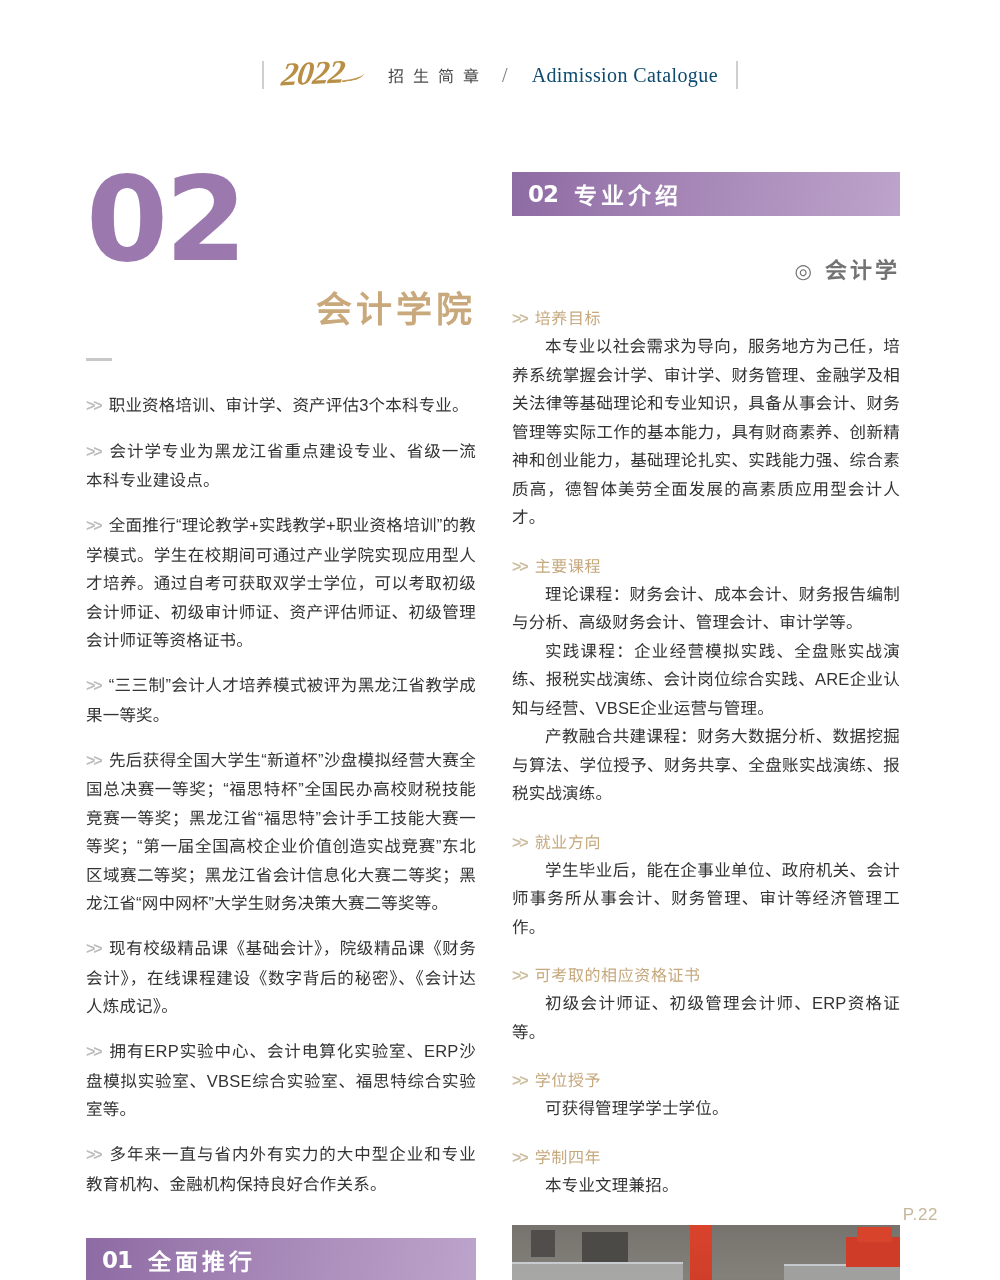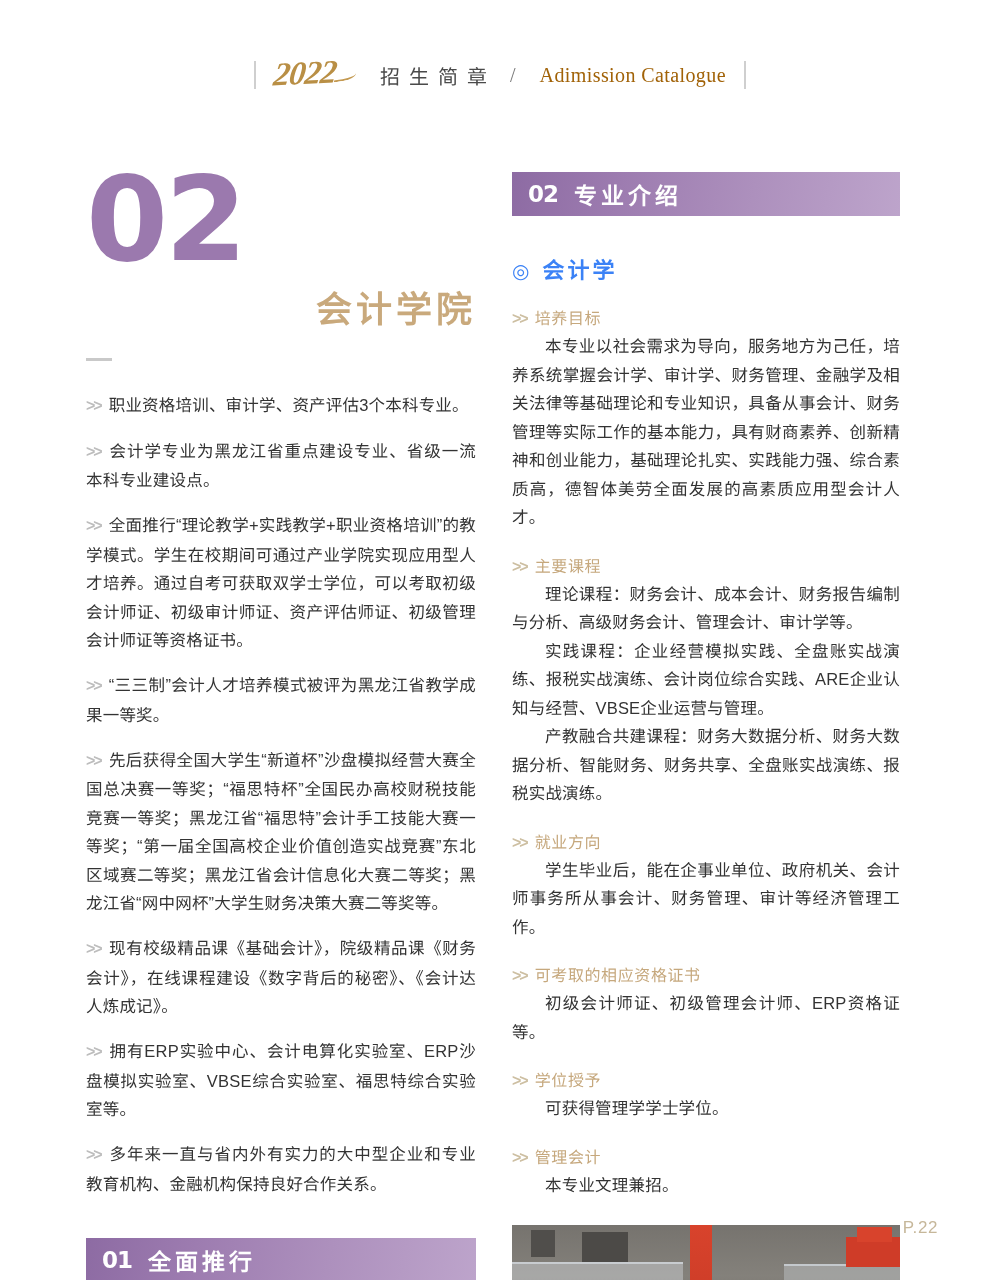--- a/index.html
+++ b/index.html
@@ -53,29 +53,29 @@
     right: -20px;
     bottom: 7px;
     width: 22px;
     height: 8px;
     border-bottom: 2px solid #c49a52;
     border-radius: 0 0 60% 10%;
     transform: rotate(-6deg);
   }
   .hdr-cn {
     font-family: "Liberation Serif", "DejaVu Serif", serif;
-    font-size: 20px;
+    font-size: 16px;
     letter-spacing: 9px;
     color: #4a4a4a;
     margin-left: 26px;
   }
   .hdr-en {
     font-family: "Liberation Serif", "DejaVu Serif", serif;
     font-size: 20px;
-    color: #a16207;
+    color: #0c4a6e;
     letter-spacing: 0.4px;
   }
   .hdr-slash {
     font-family: "Liberation Serif", "DejaVu Serif", serif;
     font-size: 20px;
     color: #777;
     margin: 0 6px 0 -4px;
   }
 
   
@@ -159,25 +159,25 @@
     font-weight: bold;
     font-size: 23px;
     letter-spacing: 4px;
     color: #ffffff;
     margin-left: 16px;
   }
   .banner-wrap-left { margin-top: 40px; }
 
   
   .subject-head {
-    text-align: left;
+    text-align: right;
     font-family: "Liberation Serif", "DejaVu Serif", serif;
     font-weight: bold;
     font-size: 22px;
-    color: #3b82f6;
+    color: #737373;
     letter-spacing: 3px;
     margin-top: 36px;
   }
   .subject-head .ring { margin-right: 10px; font-size: 20px; }
 
   .sec {
     margin-top: 21px;
   }
   .sec-label {
     font-size: 16px;
@@ -262,21 +262,21 @@
   .ph-smallred {
     position: absolute; left: 13%; top: 52%; width: 3%; height: 5%;
     background: #c9412c;
   }
   .crowd { position: absolute; left: 0; top: 0; width: 100%; height: 100%; }
 
   
   .page-no {
     position: absolute;
     right: 62px;
-    bottom: 42px;
+    bottom: 55px;
     font-family: "Liberation Sans", sans-serif;
     font-size: 17px;
     letter-spacing: 0.6px;
     color: #c6b79a;
   }
 </style>
 </head>
 <body>
 
 <div class="page-header">
@@ -325,40 +325,40 @@
 
   <div class="sec">
     <div class="sec-label"><span class="chev">&gt;&gt;</span><span>培养目标</span></div>
     <div class="sec-body">本专业以社会需求为导向，服务地方为己任，培养系统掌握会计学、审计学、财务管理、金融学及相关法律等基础理论和专业知识，具备从事会计、财务管理等实际工作的基本能力，具有财商素养、创新精神和创业能力，基础理论扎实、实践能力强、综合素质高，德智体美劳全面发展的高素质应用型会计人才。</div>
   </div>
 
   <div class="sec">
     <div class="sec-label"><span class="chev">&gt;&gt;</span><span>主要课程</span></div>
     <div class="sec-body">理论课程：财务会计、成本会计、财务报告编制与分析、高级财务会计、管理会计、审计学等。</div>
     <div class="sec-body">实践课程：企业经营模拟实践、全盘账实战演练、报税实战演练、会计岗位综合实践、ARE企业认知与经营、VBSE企业运营与管理。</div>
-    <div class="sec-body">产教融合共建课程：财务大数据分析、财务大数据分析、智能财务、财务共享、全盘账实战演练、报税实战演练。</div>
+    <div class="sec-body">产教融合共建课程：财务大数据分析、数据挖掘与算法、学位授予、财务共享、全盘账实战演练、报税实战演练。</div>
   </div>
 
   <div class="sec">
     <div class="sec-label"><span class="chev">&gt;&gt;</span><span>就业方向</span></div>
     <div class="sec-body">学生毕业后，能在企事业单位、政府机关、会计师事务所从事会计、财务管理、审计等经济管理工作。</div>
   </div>
 
   <div class="sec">
     <div class="sec-label"><span class="chev">&gt;&gt;</span><span>可考取的相应资格证书</span></div>
     <div class="sec-body">初级会计师证、初级管理会计师、ERP资格证等。</div>
   </div>
 
   <div class="sec">
     <div class="sec-label"><span class="chev">&gt;&gt;</span><span>学位授予</span></div>
     <div class="sec-body">可获得管理学学士学位。</div>
   </div>
 
   <div class="sec">
-    <div class="sec-label"><span class="chev">&gt;&gt;</span><span>管理会计</span></div>
+    <div class="sec-label"><span class="chev">&gt;&gt;</span><span>学制四年</span></div>
     <div class="sec-body">本专业文理兼招。</div>
   </div>
 
   <div class="photo-block">
     <div class="photo">
       <div class="ph-upperwall"></div>
       <div class="ph-darkvent"></div>
       <div class="ph-darkvent2"></div>
       <div class="ph-rail"></div>
       <div class="ph-rail2"></div>

